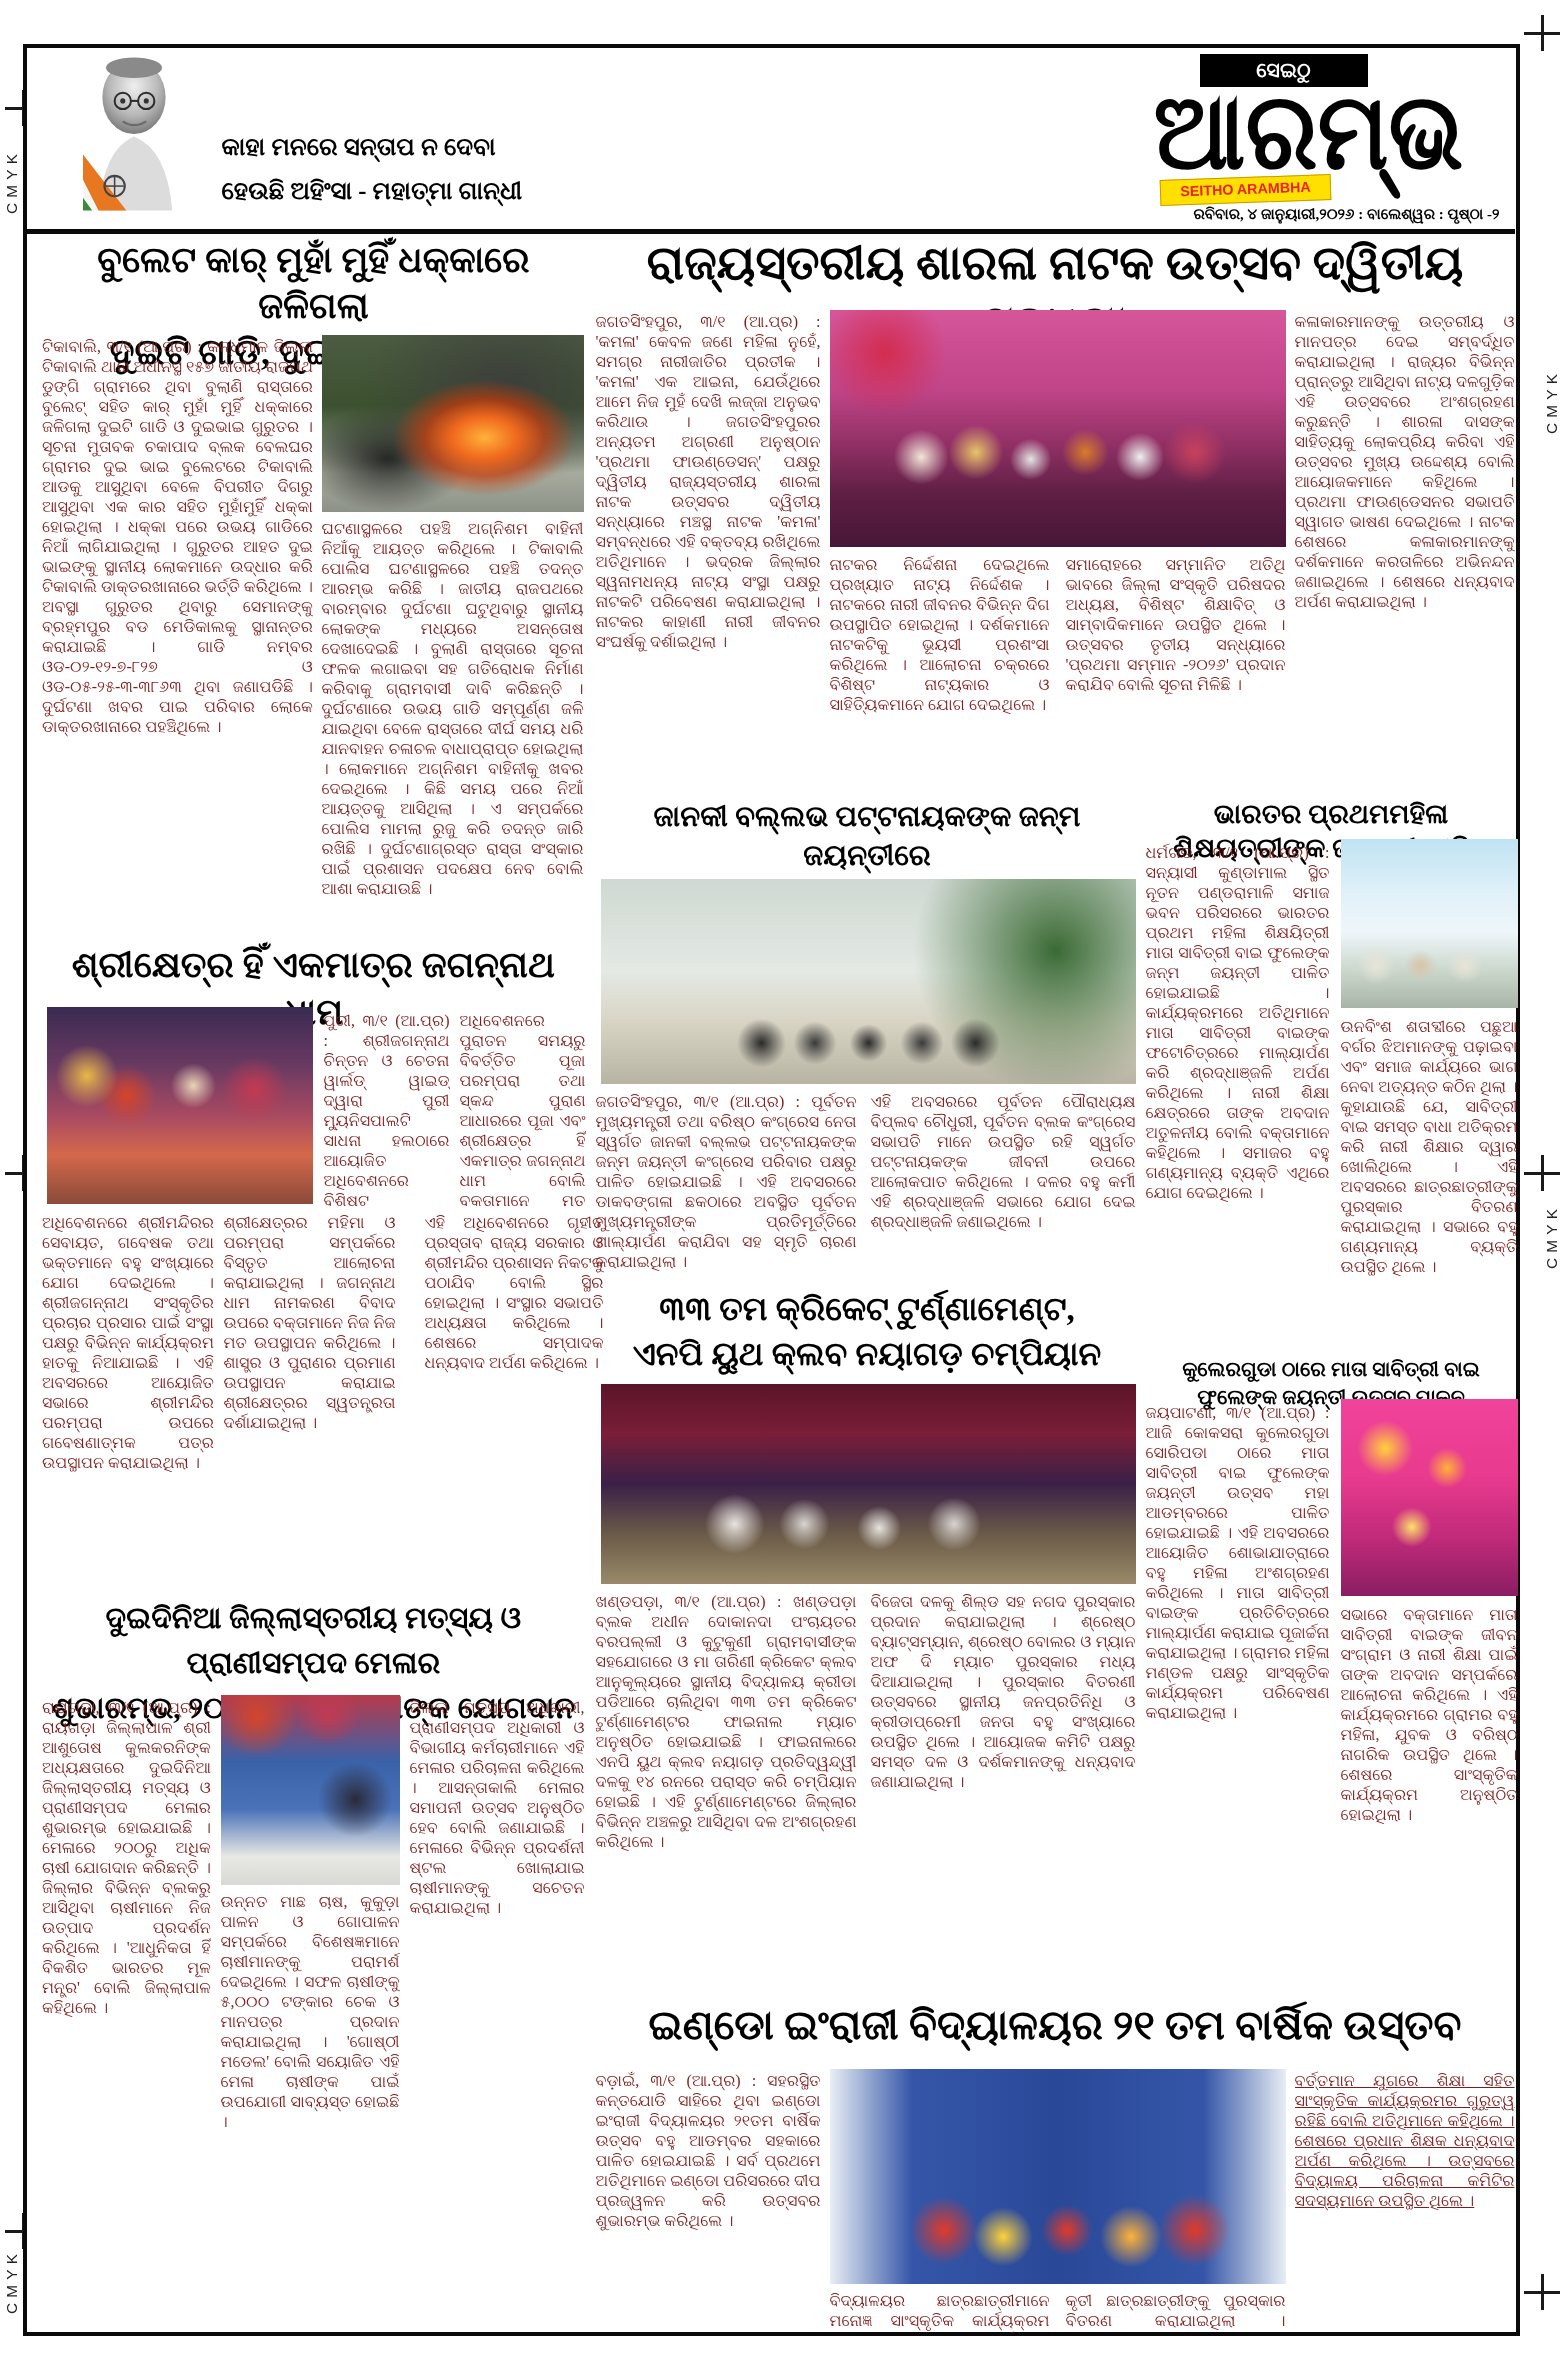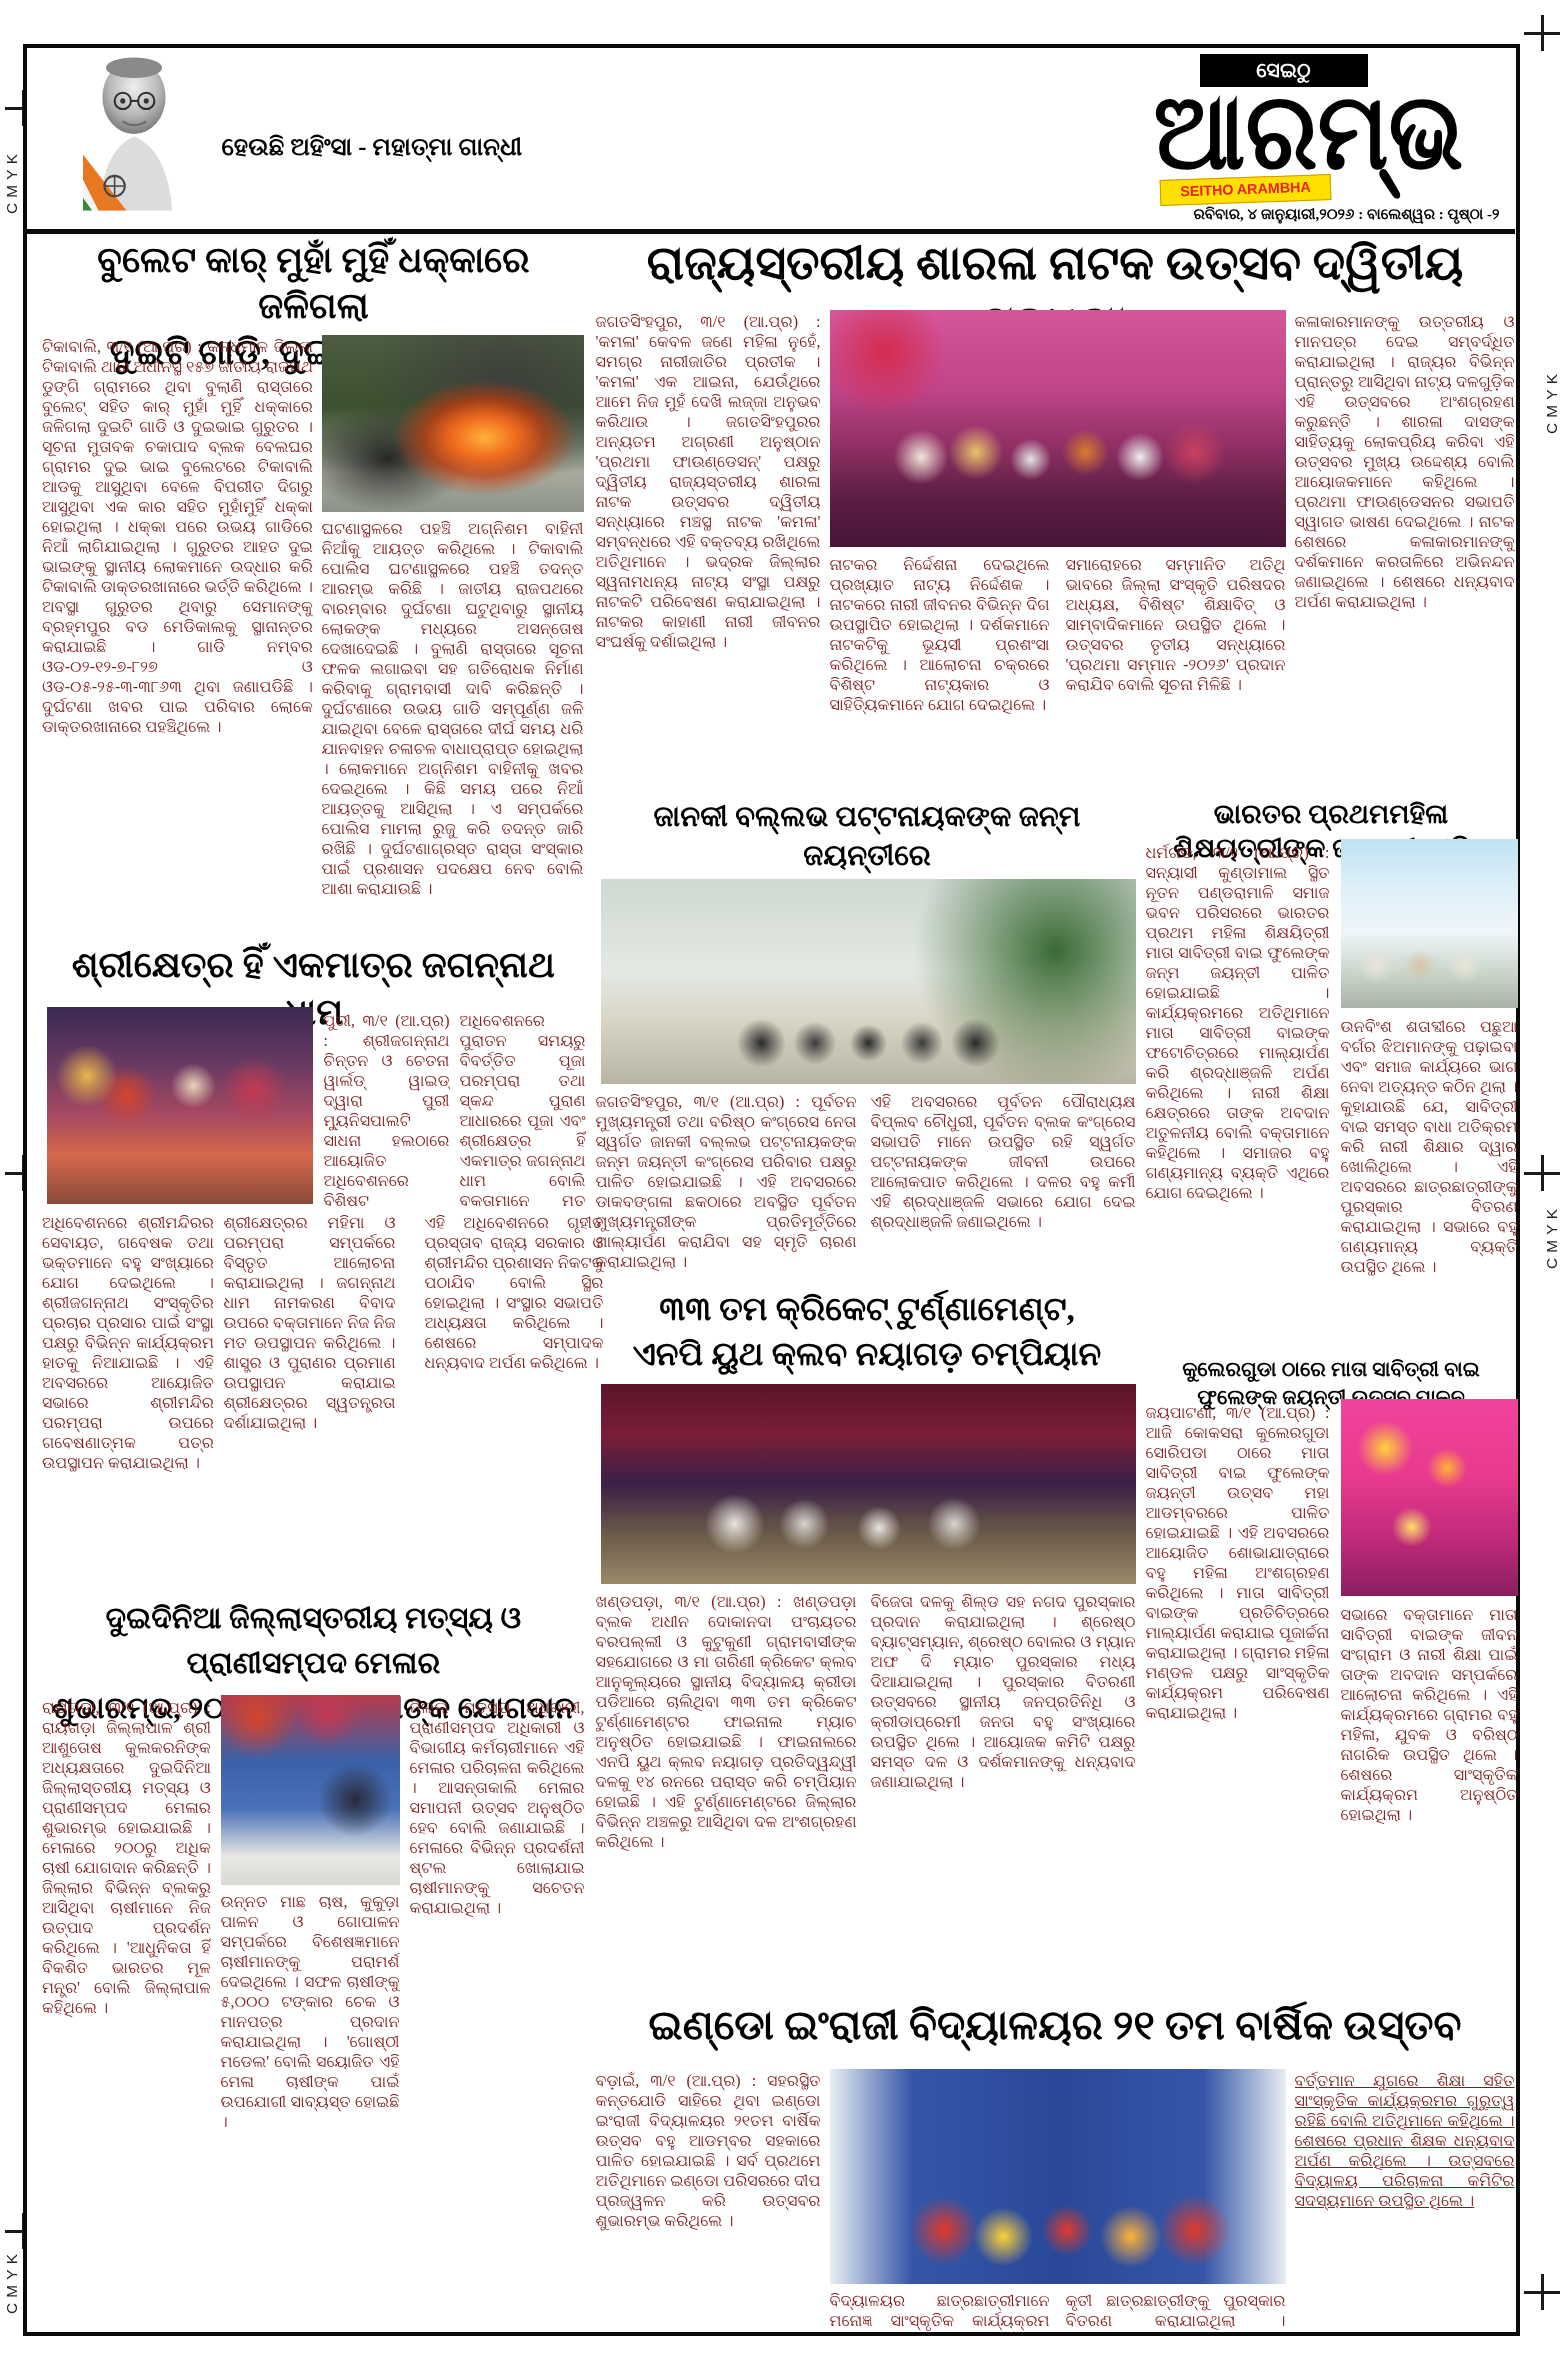--- a/index.html
+++ b/index.html
@@ -90,20 +90,21 @@
         <path d="M0 200 L85 310 L30 310 L0 250 Z" fill="#e87722"></path>
         <path d="M0 250 L30 310 L0 310 Z" fill="#f5f5f5"></path>
         <path d="M0 285 L18 310 L0 310 Z" fill="#3a8a3a"></path>
         <circle cx="62" cy="262" r="20" fill="none" stroke="#444" stroke-width="4"></circle>
         <line x1="62" y1="244" x2="62" y2="280" stroke="#444" stroke-width="3"></line>
         <line x1="44" y1="262" x2="80" y2="262" stroke="#444" stroke-width="3"></line>
       </svg>
     </div>
 
     <div class="quote">
+      <div>କାହା ମନରେ ସନ୍ତାପ ନ ଦେବା</div>
       <div>ହେଉଛି ଅହିଂସା - ମହାତ୍ମା ଗାନ୍ଧୀ</div>
     </div>
 
     <div class="masthead-topbox">ସେଇଠୁ</div>
     <div class="masthead-title">ଆରମ୍ଭ</div>
     <div class="masthead-ribbon">SEITHO ARAMBHA</div>
     <div class="edition-line">ରବିବାର, ୪ ଜାନୁୟାରୀ,୨୦୨୬ : ବାଲେଶ୍ୱର : ପୃଷ୍ଠା -୨</div>
     <div class="header-rule"></div>
   </div>
 

